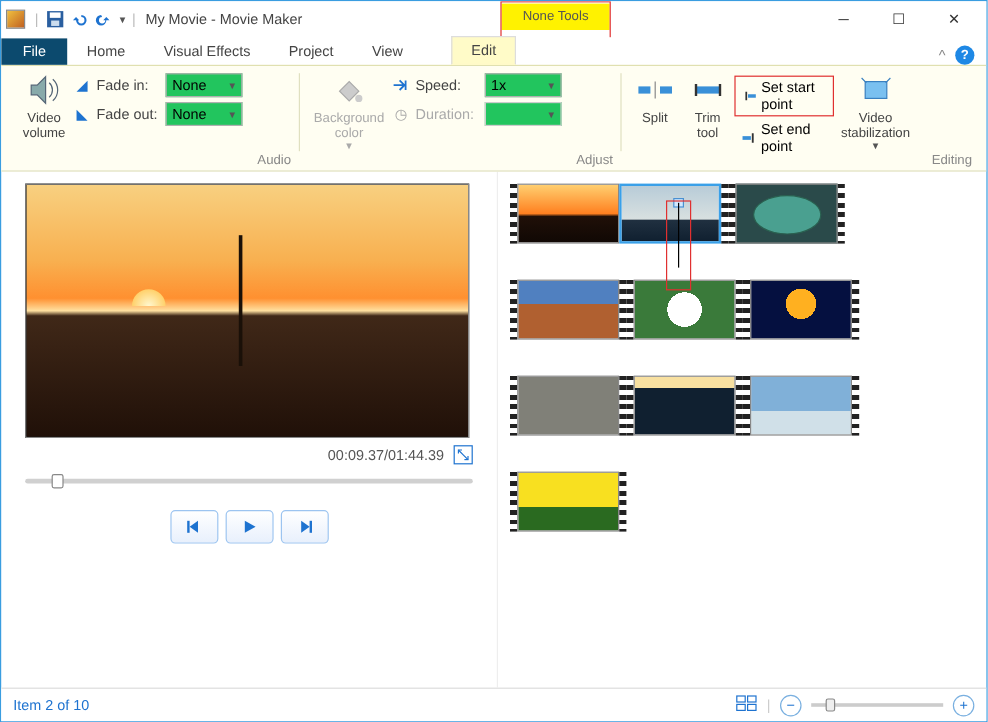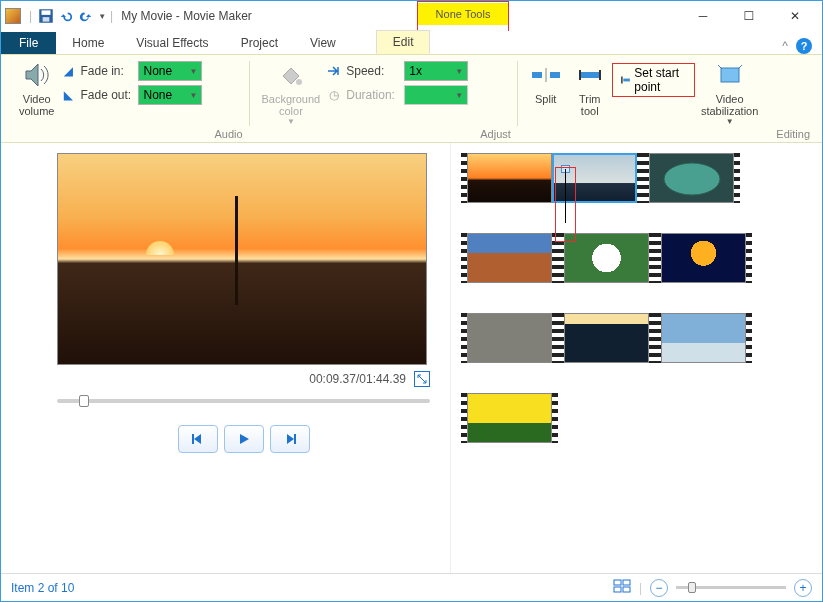--- a/index.html
+++ b/index.html
@@ -41,21 +41,21 @@
 .ctrl-label { color:#444; min-width:54px; }
 .combo { width:64px; height:20px; border:1px solid #b0b0b0; background:#22c55e; display:flex; align-items:center; padding:0 4px; justify-content:space-between; }
 .combo .caret { font-size:8px; color:#555; }
 .combo.disabled { color:#aaa; border-color:#ccc; }
 .trim-btns { display:flex; flex-direction:column; gap:2px; padding-top:6px; }
 .trim-btn { display:flex; align-items:center; gap:4px; padding:2px 6px; cursor:pointer; }
 .trim-btn.highlight { border:1px solid #e03030; }
 .trim-icn { width:16px; height:16px; }
 
 
-.main { display:flex; height:430px;margin-left:36px; }
+.main { display:flex; height:430px; }
 .preview-pane { width:414px; padding:10px 20px 4px 20px; border-right:1px solid #eee; display:flex; flex-direction:column; }
 .preview-frame { width:370px; height:212px; border:1px solid #888; background:#000; position:relative; overflow:hidden; }
 .sunset { width:100%; height:100%; background:linear-gradient(to bottom,#f8d080 0%,#f8b050 30%,#ff9030 45%,#ffe0a0 50%,#402818 52%,#201008 100%); position:relative; }
 .sun { position:absolute; bottom:52%; left:24%; width:28px; height:14px; background:radial-gradient(circle at 50% 100%,#fff8d0,#ffc040); border-radius:14px 14px 0 0; }
 .pole { position:absolute; left:48%; top:20%; width:3px; height:52%; background:#1a1008; }
 .time-row { display:flex; justify-content:flex-end; align-items:center; gap:8px; margin-top:6px; color:#555; }
 .fs-icon { width:16px; height:16px; border:1px solid #1e73d0; display:flex; align-items:center; justify-content:center; }
 .seek { margin-top:12px; height:4px; background:#d0d0d0; border-radius:2px; position:relative; }
 .seek-thumb { position:absolute; top:-4px; left:6%; width:10px; height:12px; background:#fff; border:1px solid #888; border-radius:2px; }
 .play-controls { display:flex; justify-content:center; gap:6px; margin-top:22px; }
@@ -239,20 +239,27 @@
 tool</div>
     </div>
     <div class="trim-btns">
       <div class="trim-btn highlight">
         <svg class="trim-icn" viewBox="0 0 16 16">
             <rect x="6" y="6" width="9" height="4" fill="#3a90d8"></rect>
             <path d="M4 3v10" stroke="#333" stroke-width="2"></path>
           </svg>
         <span>Set start point</span>
       </div>
+      <div class="trim-btn">
+        <svg class="trim-icn" viewBox="0 0 16 16">
+            <rect x="1" y="6" width="9" height="4" fill="#3a90d8"></rect>
+            <path d="M12 3v10" stroke="#333" stroke-width="2"></path>
+          </svg>
+        <span>Set end point</span>
+      </div>
     </div>
     <div class="big-btn">
       <div class="icon-lg">
           <svg width="30" height="26" viewBox="0 0 30 26">
             <rect x="6" y="6" width="18" height="14" fill="#7ac0f0" stroke="#3a80c0"></rect>
             <path d="M3 3l4 4M27 3l-4 4" stroke="#3a80c0"></path>
           </svg>
         </div>
       <div class="btn-label" style="white-space:pre-line">Video
 stabilization</div>

